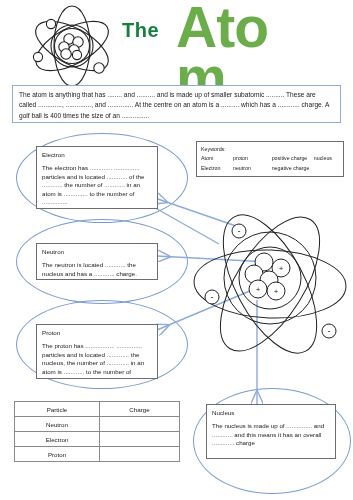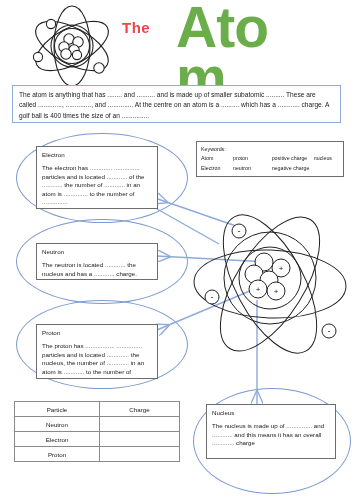--- a/index.html
+++ b/index.html
@@ -36,23 +36,23 @@
     position: absolute;
     left: 28px;
     top: 4px;
     width: 88px;
     height: 84px;
   }
   #title-the {
     position: absolute;
     left: 122px;
     top: 20px;
-    font-size: 15px;
+    font-size: 20px;
     font-weight: bold;
-    color: #ef4444;
+    color: #15803d;
     letter-spacing: 0.5px;
     line-height: 1;
   }
   #title-atom {
     position: absolute;
     left: 176px;
     top: 2px;
     width: 120px;
     font-size: 57px;
     font-weight: bold;

